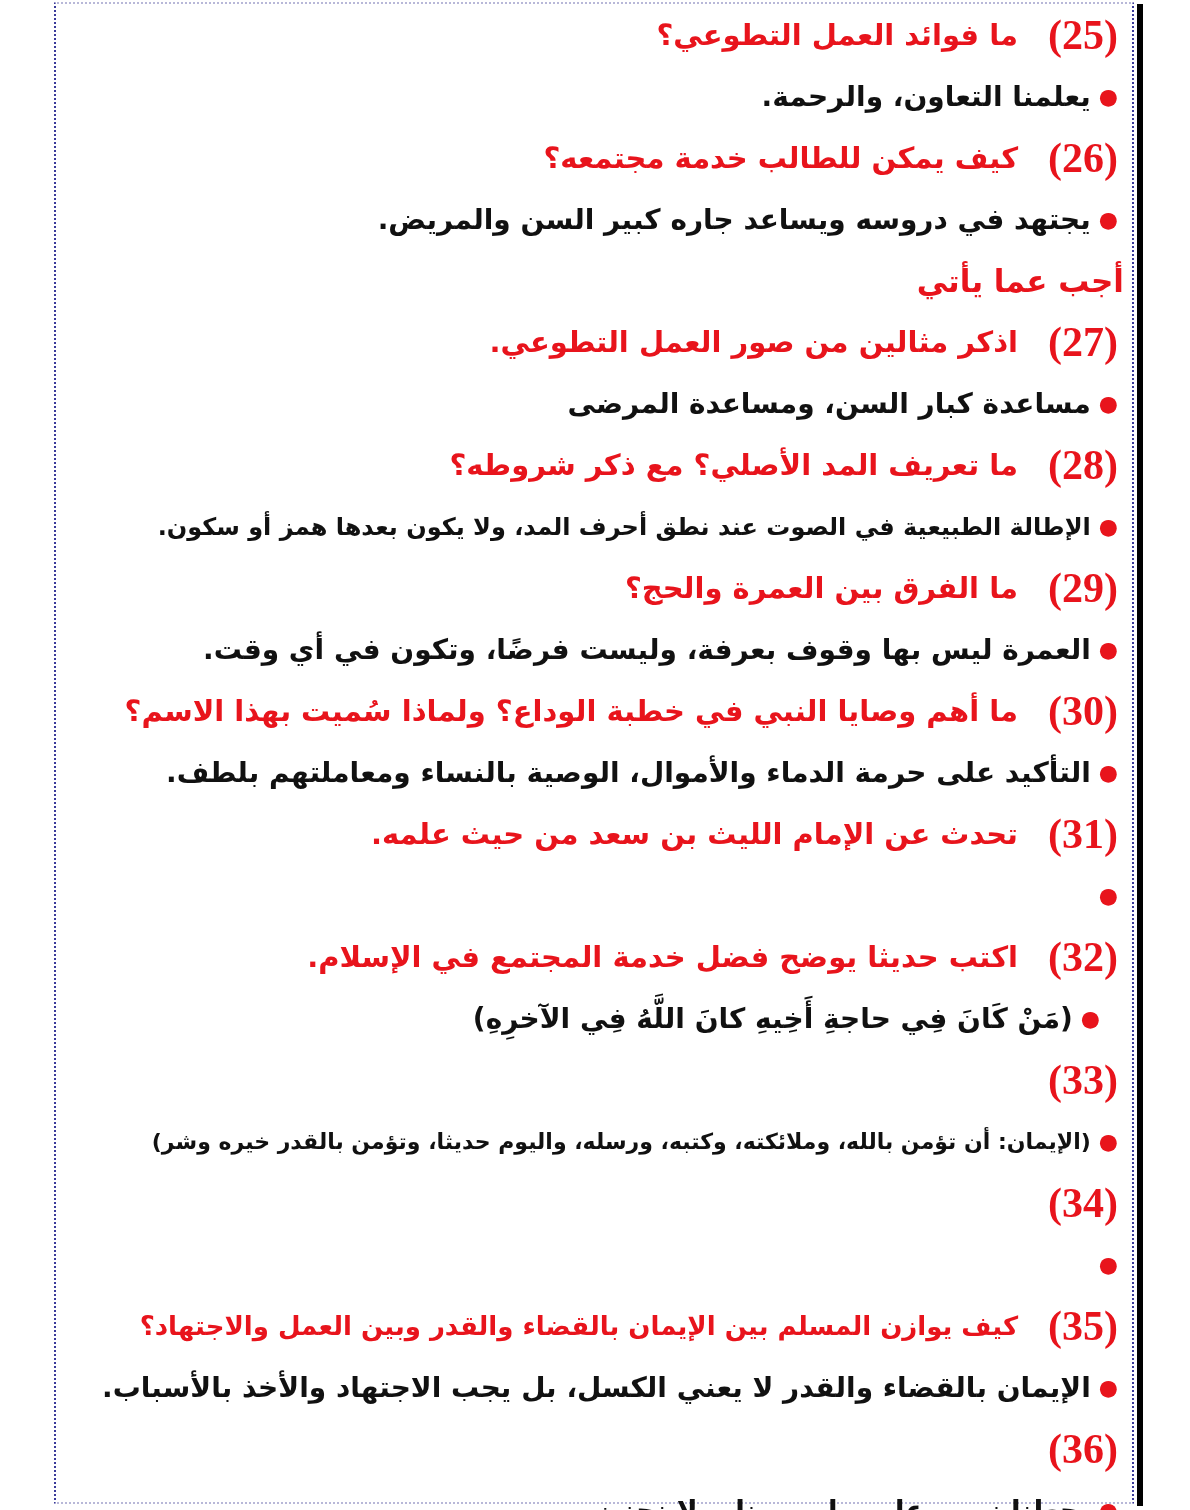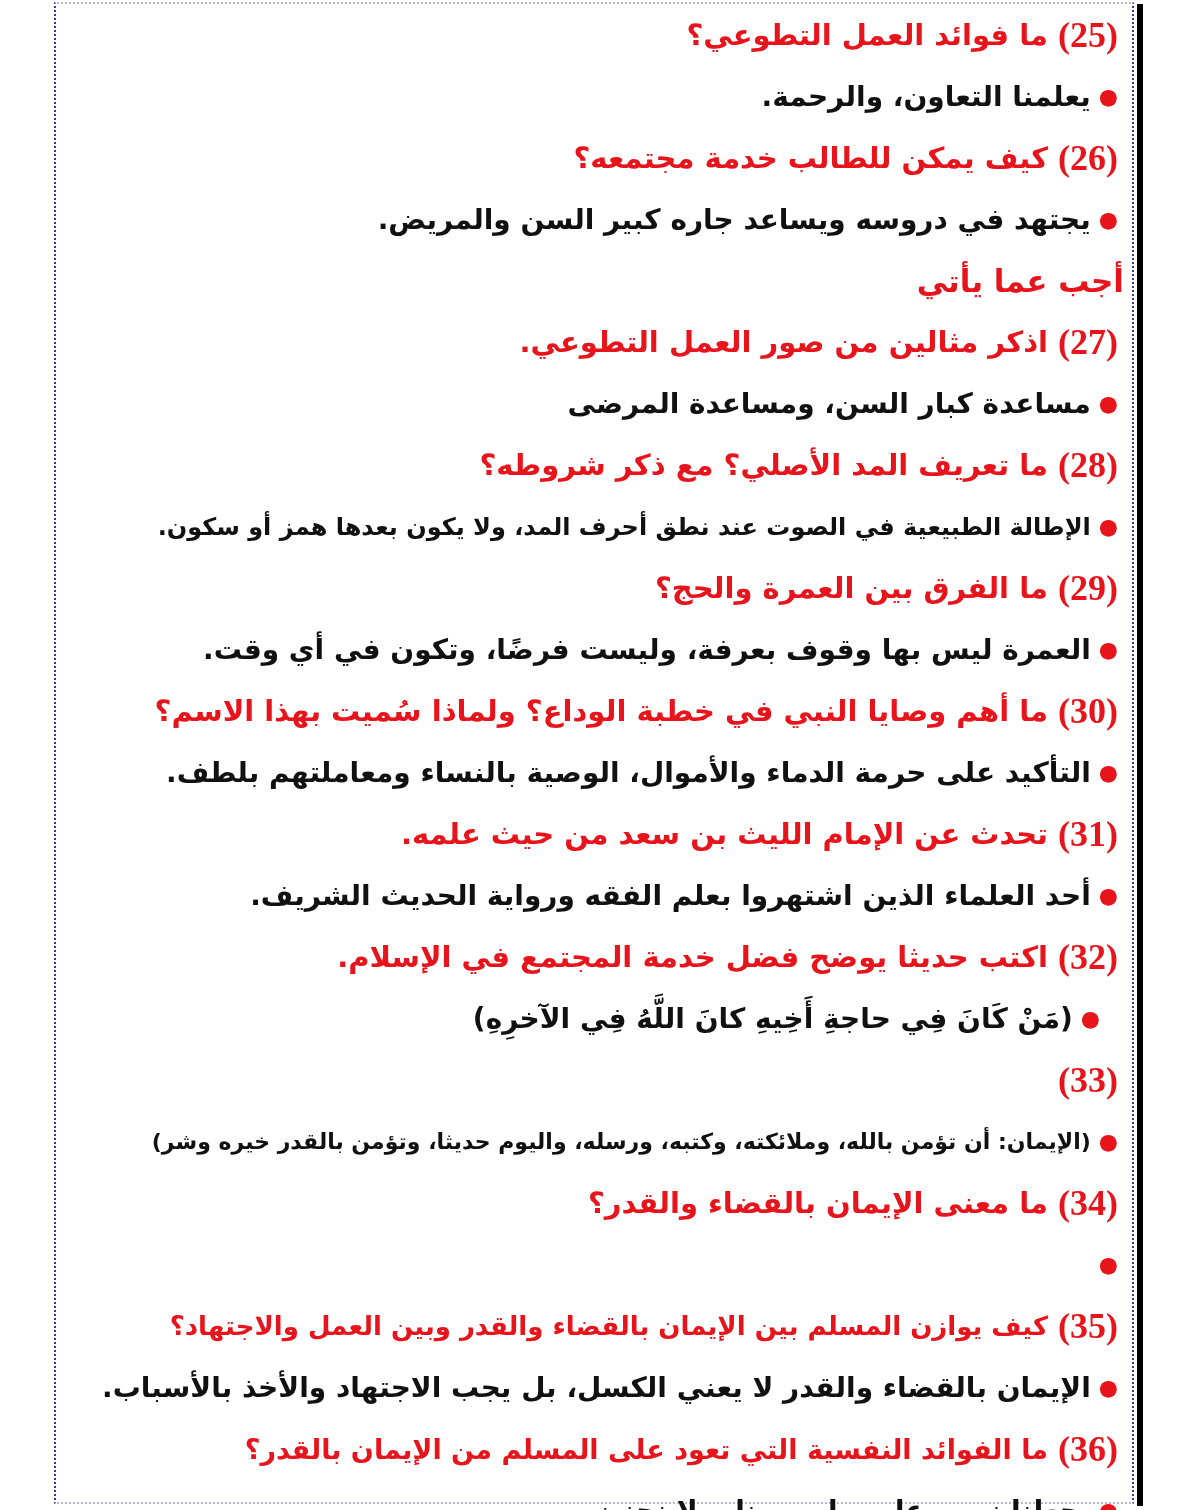--- a/index.html
+++ b/index.html
@@ -50,23 +50,23 @@
     padding-right: 10px;
     box-sizing: border-box;
   }
   .q {
     color: #e8141c;
     font-weight: bold;
     font-size: 29px;
   }
   .q .num {
     font-family: "Liberation Serif", "DejaVu Serif", serif;
-    font-size: 36px;
-    font-weight: bold;
-    margin-left: 10px;
+    font-size: 42px;
+    font-weight: bold;
+    margin-left: 30px;
     unicode-bidi: isolate;
     direction: ltr;
   }
   .a {
     color: #111111;
     font-weight: bold;
     font-size: 28px;
   }
   .a.small {
     font-size: 22px;
@@ -149,21 +149,20 @@
     <span class="bullet">●</span>
     <span>التأكيد على حرمة الدماء والأموال، الوصية بالنساء ومعاملتهم بلطف.</span>
   </div>
 
   <div class="line q">
     <span class="num">(31)</span>
     <span>تحدث عن الإمام الليث بن سعد من حيث علمه.</span>
   </div>
   <div class="line a">
     <span class="bullet">●</span>
-    <span>أحد العلماء الذين اشتهروا بعلم الفقه ورواية الحديث الشريف.</span>
   </div>
 
   <div class="line q">
     <span class="num">(32)</span>
     <span>اكتب حديثا يوضح فضل خدمة المجتمع في الإسلام.</span>
   </div>
   <div class="line a indent">
     <span class="bullet">●</span>
     <span>(مَنْ كَانَ فِي حاجةِ أَخِيهِ كانَ اللَّهُ فِي الآخرِهِ)</span>
   </div>
@@ -171,37 +170,35 @@
   <div class="line q">
     <span class="num">(33)</span>
   </div>
   <div class="line a small">
     <span class="bullet">●</span>
     <span>(الإيمان: أن تؤمن بالله، وملائكته، وكتبه، ورسله، واليوم حديثا، وتؤمن بالقدر خيره وشر)</span>
   </div>
 
   <div class="line q">
     <span class="num">(34)</span>
-    <span>ما معنى الإيمان بالقضاء والقدر؟</span>
   </div>
   <div class="line a">
     <span class="bullet">●</span>
   </div>
 
   <div class="line q" style="font-size:26px;">
     <span class="num">(35)</span>
     <span>كيف يوازن المسلم بين الإيمان بالقضاء والقدر وبين العمل والاجتهاد؟</span>
   </div>
   <div class="line a">
     <span class="bullet">●</span>
     <span>الإيمان بالقضاء والقدر لا يعني الكسل، بل يجب الاجتهاد والأخذ بالأسباب.</span>
   </div>
 
   <div class="line q" style="font-size:27px;">
     <span class="num">(36)</span>
-    <span>ما الفوائد النفسية التي تعود على المسلم من الإيمان بالقدر؟</span>
   </div>
   <div class="line a">
     <span class="bullet">●</span>
     <span>يجعلنا  نصبر على ما يصيبنا، ولا نحزن.</span>
   </div>
 
 </div>
 
 </body></html>

